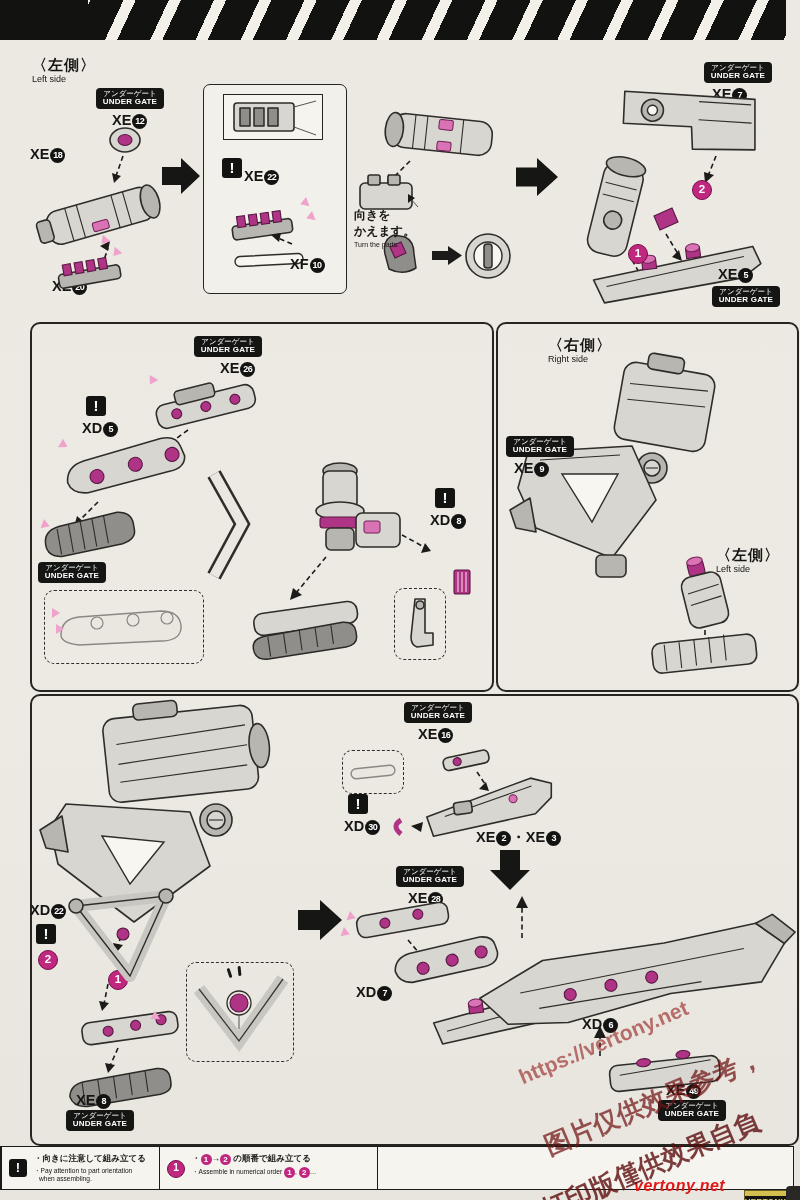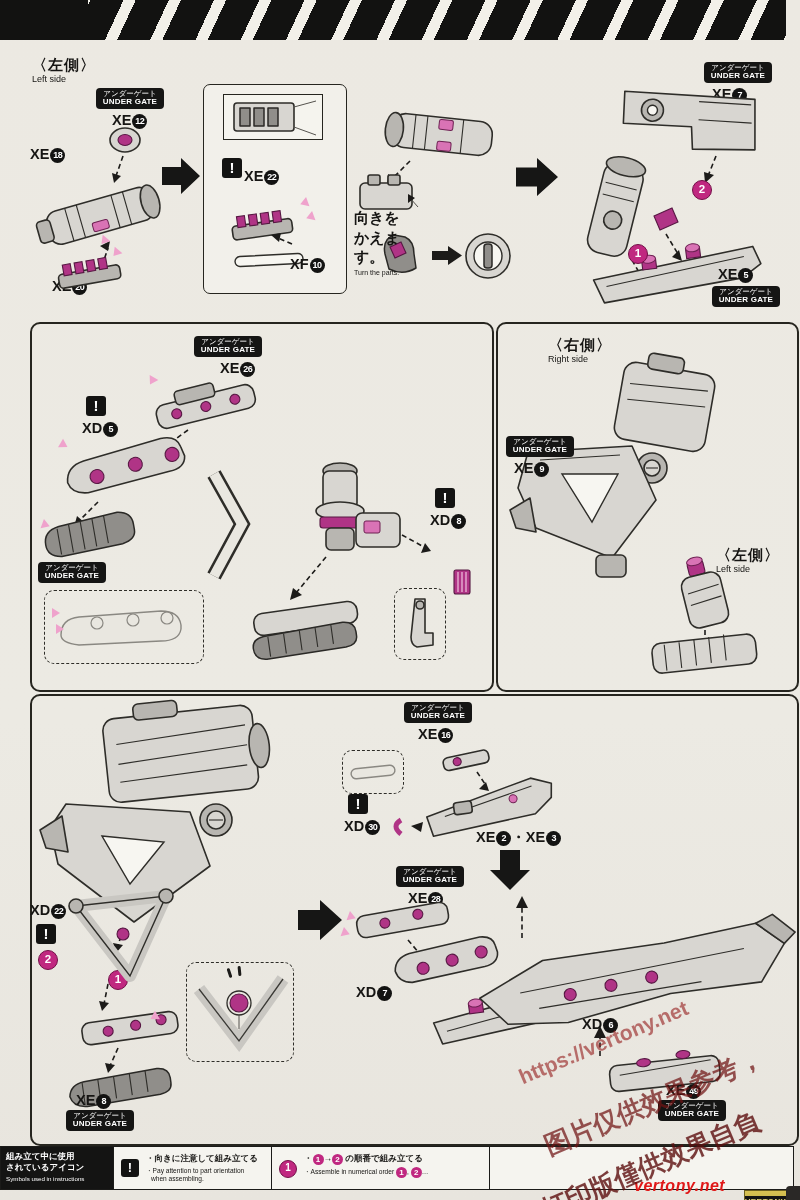--- a/index.html
+++ b/index.html
@@ -24,21 +24,21 @@
         width:15px;height:15px;line-height:15px;text-align:center;font-size:9px;font-weight:bold;
         margin-left:1px;letter-spacing:-.5px;}
   .ug{position:absolute;width:68px;background:#151514;color:#fff;border-radius:4px;text-align:center;padding:1px 0 2px;}
   .ug .jp{font-size:7.5px;line-height:1.25;}
   .ug .en{font-size:8px;font-weight:bold;line-height:1.05;letter-spacing:.2px;}
   .warn{position:absolute;width:20px;height:20px;background:#131312;color:#fff;border-radius:3px;
         text-align:center;font-weight:bold;font-size:15px;line-height:20px;}
   .pstep{position:absolute;width:18px;height:18px;border-radius:50%;background:#c02880;
          border:1.5px solid #731048;color:#fff;text-align:center;line-height:16px;font-size:11.5px;font-weight:bold;}
   .note{position:absolute;}
-  .note .jp{font-size:15px;font-weight:bold;line-height:1.3;}
+  .note .jp{font-size:12px;font-weight:bold;line-height:1.3;}
   .note .en{font-size:7px;margin-top:2px;}
   
   .bigarrow{position:absolute;background:#161615;
             clip-path:polygon(0 25%,50% 25%,50% 0,100% 50%,50% 100%,50% 75%,0 75%);}
   .tri{position:absolute;width:0;height:0;border-left:8px solid #efa2cc;
        border-top:5px solid transparent;border-bottom:5px solid transparent;}
   .emark{position:absolute;width:3px;height:10px;background:#1c1b19;border-radius:2px;}
   
   .ill{position:absolute;}
   .ill svg{width:100%;height:100%;display:block;overflow:visible;}
@@ -546,25 +546,20 @@
     </svg>
   </div>
   <div class="pl" style="left:582px;top:1016px"><span>XD</span><span class="circ">6</span></div>
   <div class="pl" style="left:666px;top:1082px"><span>XE</span><span class="circ">49</span></div>
   <div class="ug" style="left:658px;top:1100px">
     <div class="jp">アンダーゲート</div>
     <div class="en">UNDER GATE</div>
   </div>
 
   <div class="legend">
-    <div class="leg-title">
-      <div class="jp">組み立て中に使用</div>
-      <div class="jp">されているアイコン</div>
-      <div class="en">Symbols used in instructions</div>
-    </div>
     <div class="leg-cell" style="width:158px">
       <div class="warn" style="left:7px;top:12px;width:18px;height:18px;line-height:18px;font-size:13px"><span>!</span></div>
       <div class="leg-jp">・向きに注意して組み立てる</div>
       <div class="leg-en">
         <div>・Pay attention to part orientation</div>
         <div style="padding-left:5px">when assembling.</div>
       </div>
     </div>
     <div class="leg-cell" style="width:218px">
       <div class="pstep" style="left:7px;top:13px;width:16px;height:16px;line-height:14px;font-size:10px"><span>1</span></div>

